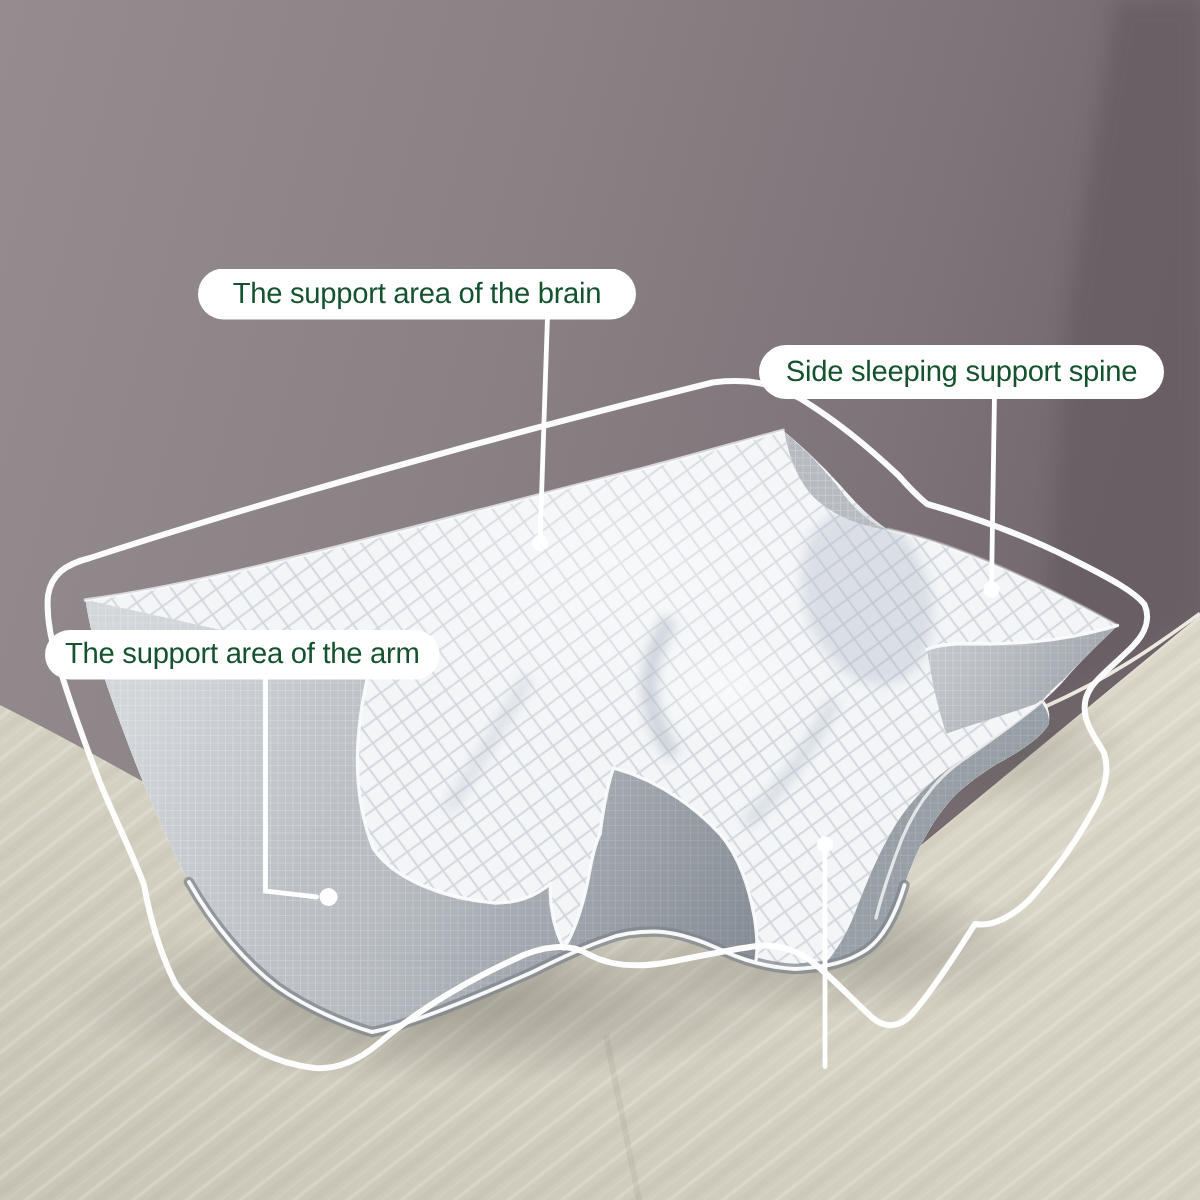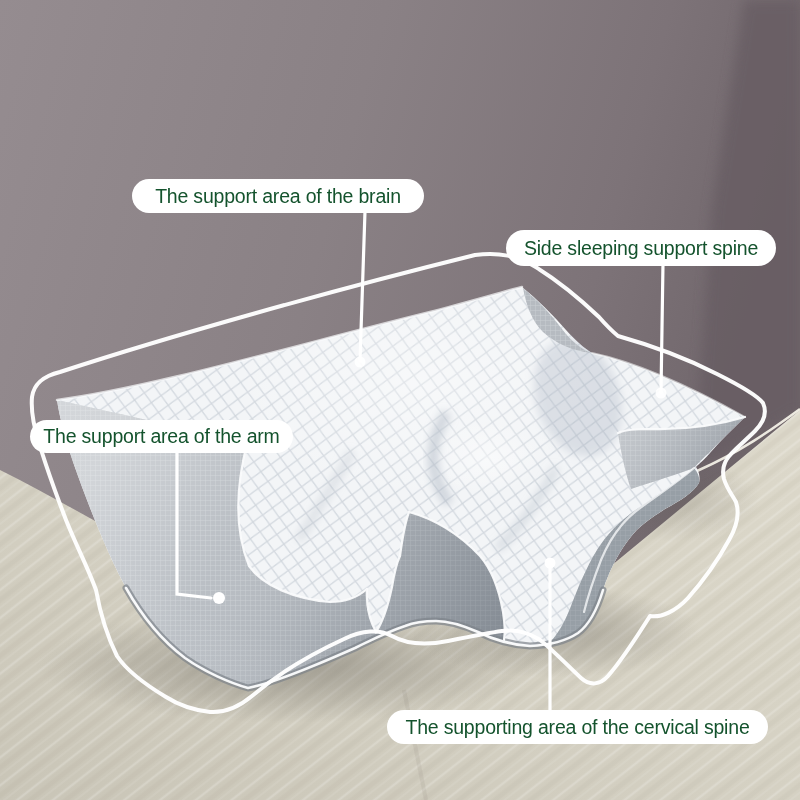--- a/index.html
+++ b/index.html
@@ -276,17 +276,14 @@
 
   <div class="pill" id="pill-brain">
     <span>The support area of the brain</span>
   </div>
   <div class="pill" id="pill-side">
     <span>Side sleeping support spine</span>
   </div>
   <div class="pill" id="pill-arm">
     <span>The support area of the arm</span>
   </div>
-  <div class="pill" id="pill-cervical">
-    <span>The supporting area of the cervical spine</span>
-  </div>
 
 </div>
 
 </body></html>

